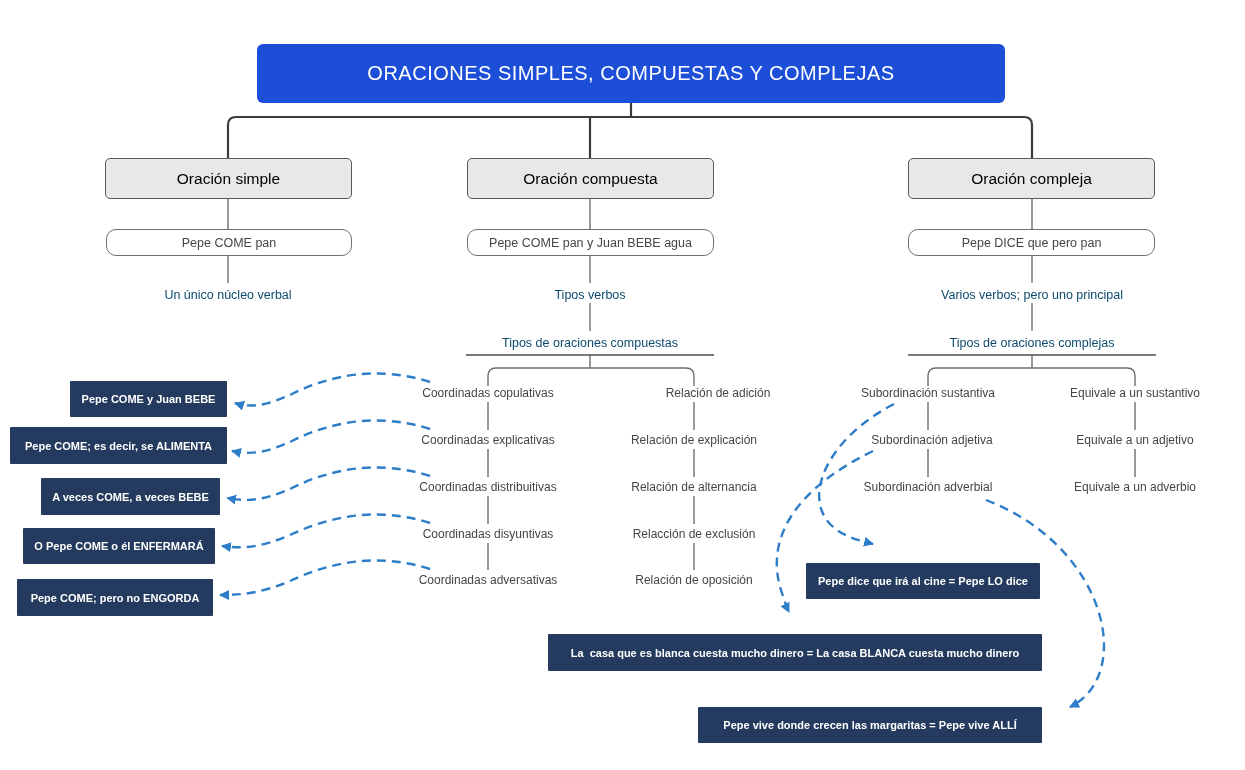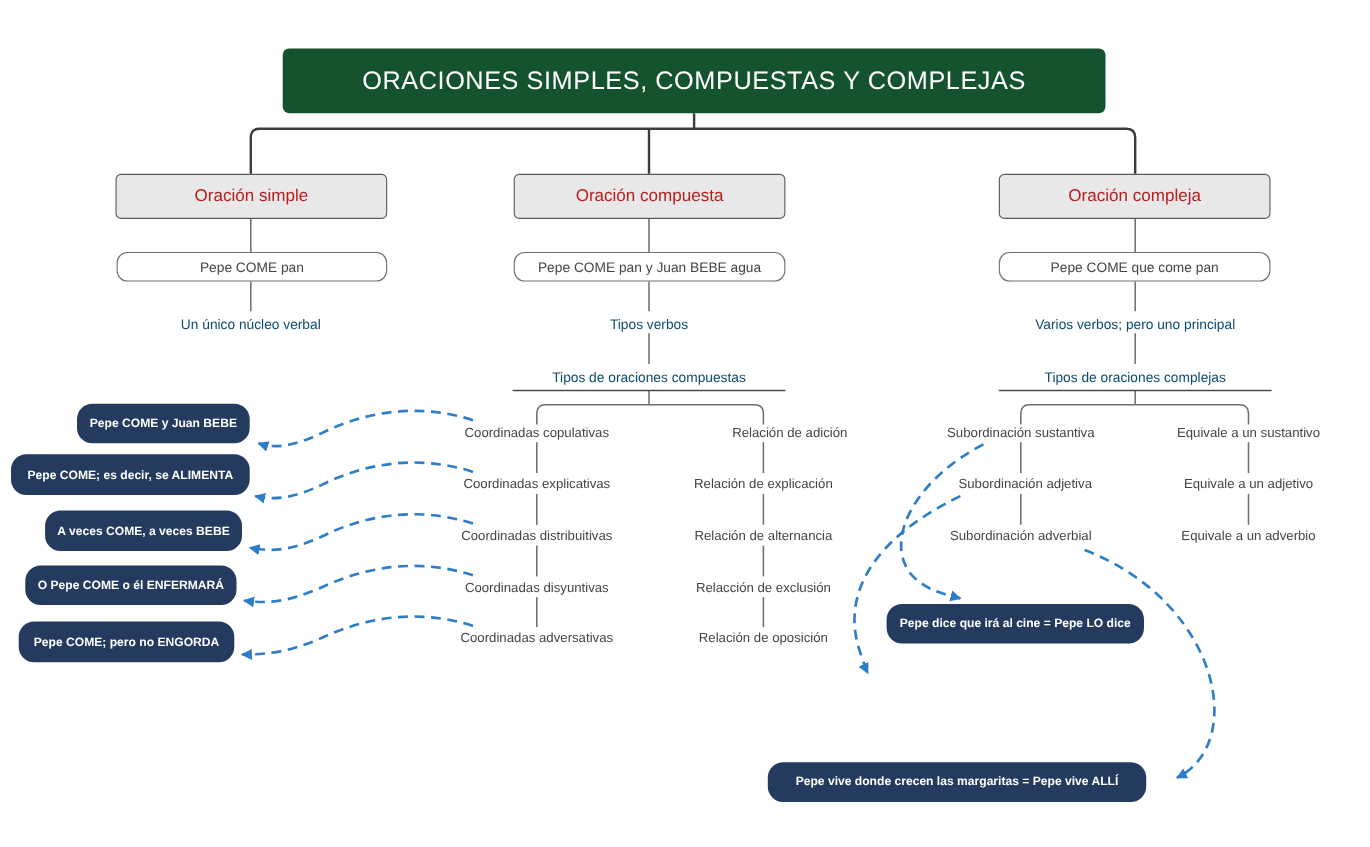--- a/index.html
+++ b/index.html
@@ -4,36 +4,36 @@
 <style>
   html,body{margin:0;padding:0;background:#ffffff;}
   #canvas{
     position:relative;width:1245px;height:770px;background:#ffffff;overflow:hidden;
     font-family:"Liberation Sans", sans-serif;
   }
   .abs{position:absolute;box-sizing:border-box;}
   .ctr{display:flex;align-items:center;justify-content:center;text-align:center;}
   #lines{position:absolute;left:0;top:0;width:1245px;height:770px;pointer-events:none;}
   .title-banner{
-    background:#14532d;color:#ffffff;font-size:23px;letter-spacing:.5px;
+    background:#1d4ed8;color:#ffffff;font-size:20px;letter-spacing:.5px;
     border-radius:6px;z-index:2;
   }
   .hdr{
     background:#E8E8E8;border:1.5px solid #58595B;border-radius:5px;
-    color:#b91c1c;font-size:15.5px;z-index:2;
+    color:#000000;font-size:15.5px;z-index:2;
   }
   .exbox{
     background:#ffffff;border:1.2px solid #6F7072;border-radius:10px;
     color:#454545;font-size:12.5px;z-index:2;
   }
   .lbl{color:#0c4a6e;font-size:12.5px;line-height:16px;z-index:2;}
   .item{color:#454545;font-size:12px;line-height:15px;z-index:2;}
   .navy{
     background:#243A5E;color:#ffffff;font-size:11px;font-weight:600;
-    border-radius:14px;white-space:pre;z-index:3;
+    border-radius:1px;white-space:pre;z-index:3;margin-top:14px;
   }
 </style>
 </head>
 <body>
 
 <div id="canvas">
 
   <svg id="lines" viewBox="0 0 1245 770" xmlns="http://www.w3.org/2000/svg">
     <defs>
       <marker id="ah" markerUnits="userSpaceOnUse" markerWidth="11" markerHeight="11" refX="9" refY="5" orient="auto">
@@ -92,21 +92,21 @@
   </svg>
 
   <div class="abs ctr title-banner" style="left:257px;top:44px;width:748px;height:59px;">ORACIONES SIMPLES, COMPUESTAS Y COMPLEJAS</div>
 
   <div class="abs ctr hdr" style="left:105px;top:158px;width:247px;height:41px;">Oración simple</div>
   <div class="abs ctr hdr" style="left:467px;top:158px;width:247px;height:41px;">Oración compuesta</div>
   <div class="abs ctr exbox" style="left:106px;top:229px;width:246px;height:27px;">Pepe COME pan</div>
 
   <div class="abs ctr hdr" style="left:908px;top:158px;width:247px;height:41px;">Oración compleja</div>
   <div class="abs ctr exbox" style="left:467px;top:229px;width:247px;height:27px;">Pepe COME pan y Juan BEBE agua</div>
-  <div class="abs ctr exbox" style="left:908px;top:229px;width:247px;height:27px;">Pepe COME que come pan</div>
+  <div class="abs ctr exbox" style="left:908px;top:229px;width:247px;height:27px;">Pepe DICE que pero pan</div>
 
   <div class="abs ctr lbl" style="left:128px;top:287px;width:200px;height:16px;">Un único núcleo verbal</div>
   <div class="abs ctr lbl" style="left:470px;top:287px;width:240px;height:16px;">Tipos verbos</div>
   <div class="abs ctr lbl" style="left:912px;top:287px;width:240px;height:16px;">Varios verbos; pero uno principal</div>
 
   <div class="abs ctr lbl" style="left:460px;top:335px;width:260px;height:16px;">Tipos de oraciones compuestas</div>
   <div class="abs ctr lbl" style="left:902px;top:335px;width:260px;height:16px;">Tipos de oraciones complejas</div>
 
   <div class="abs ctr item" style="left:388px;top:386px;width:200px;height:15px;">Coordinadas copulativas</div>
   <div class="abs ctr item" style="left:388px;top:433px;width:200px;height:15px;">Coordinadas explicativas</div>
@@ -128,15 +128,16 @@
   <div class="abs ctr item" style="left:1035px;top:433px;width:200px;height:15px;">Equivale a un adjetivo</div>
   <div class="abs ctr item" style="left:1035px;top:480px;width:200px;height:15px;">Equivale a un adverbio</div>
 
   <div class="abs ctr navy" style="left:70px;top:367px;width:157px;height:36px;">Pepe COME y Juan BEBE</div>
   <div class="abs ctr navy" style="left:10px;top:413px;width:217px;height:37px;">Pepe COME; es decir, se ALIMENTA</div>
   <div class="abs ctr navy" style="left:41px;top:464px;width:179px;height:37px;">A veces COME, a veces BEBE</div>
   <div class="abs ctr navy" style="left:23px;top:514px;width:192px;height:36px;">O Pepe COME o él ENFERMARÁ</div>
   <div class="abs ctr navy" style="left:17px;top:565px;width:196px;height:37px;">Pepe COME; pero no ENGORDA</div>
 
   <div class="abs ctr navy" style="left:806px;top:549px;width:234px;height:36px;">Pepe dice que irá al cine = Pepe LO dice</div>
+  <div class="abs ctr navy" style="left:548px;top:620px;width:494px;height:37px;">La  casa que es blanca cuesta mucho dinero = La casa BLANCA cuesta mucho dinero</div>
   <div class="abs ctr navy" style="left:698px;top:693px;width:344px;height:36px;">Pepe vive donde crecen las margaritas = Pepe vive ALLÍ</div>
 
 </div>
 
 </body></html>

